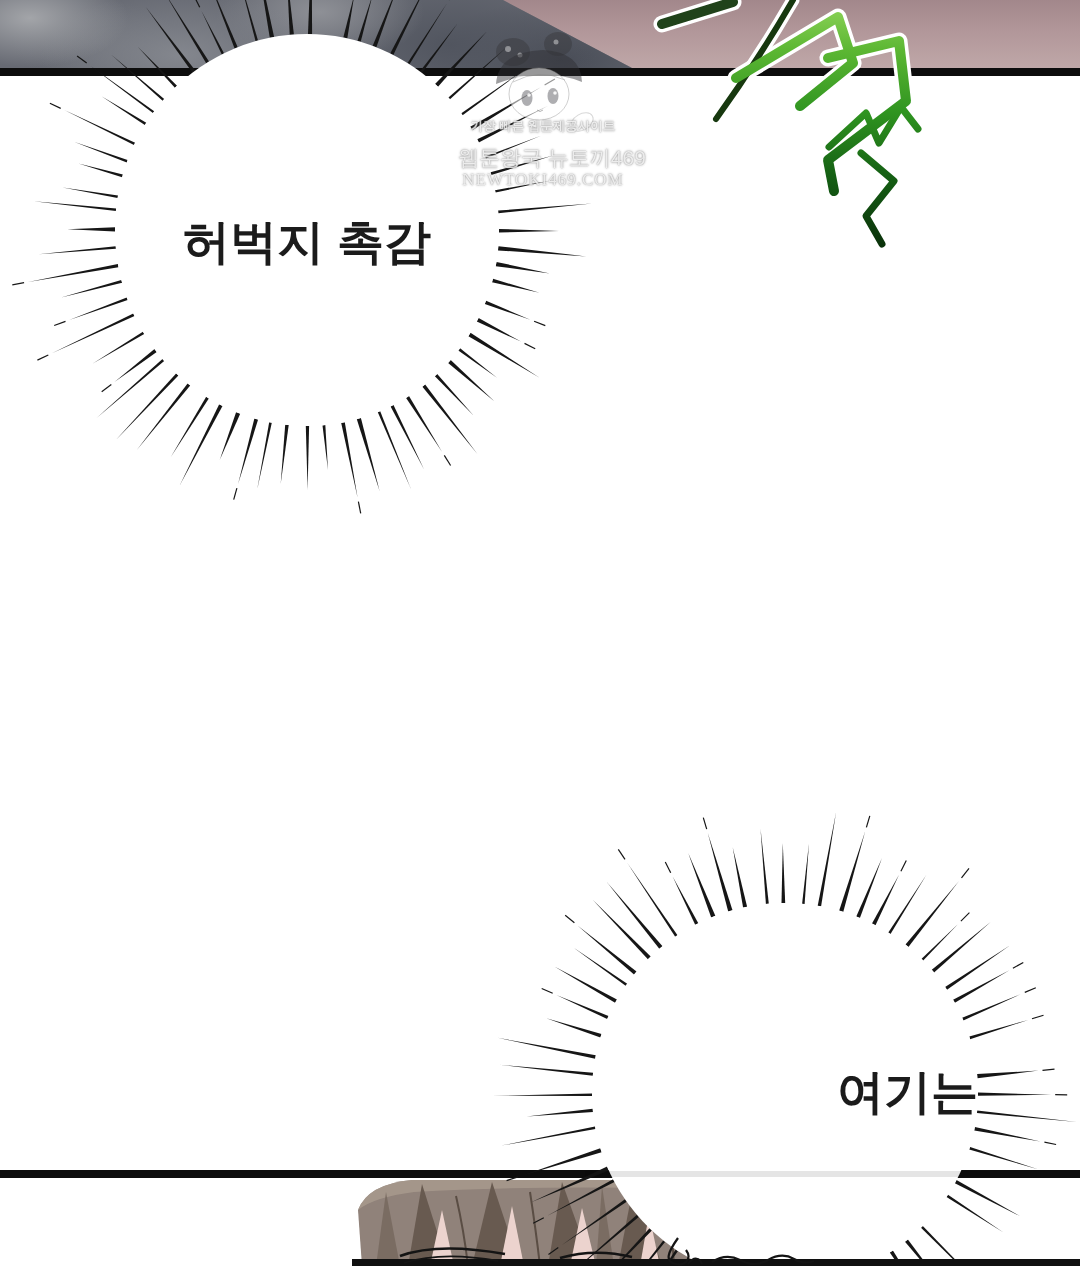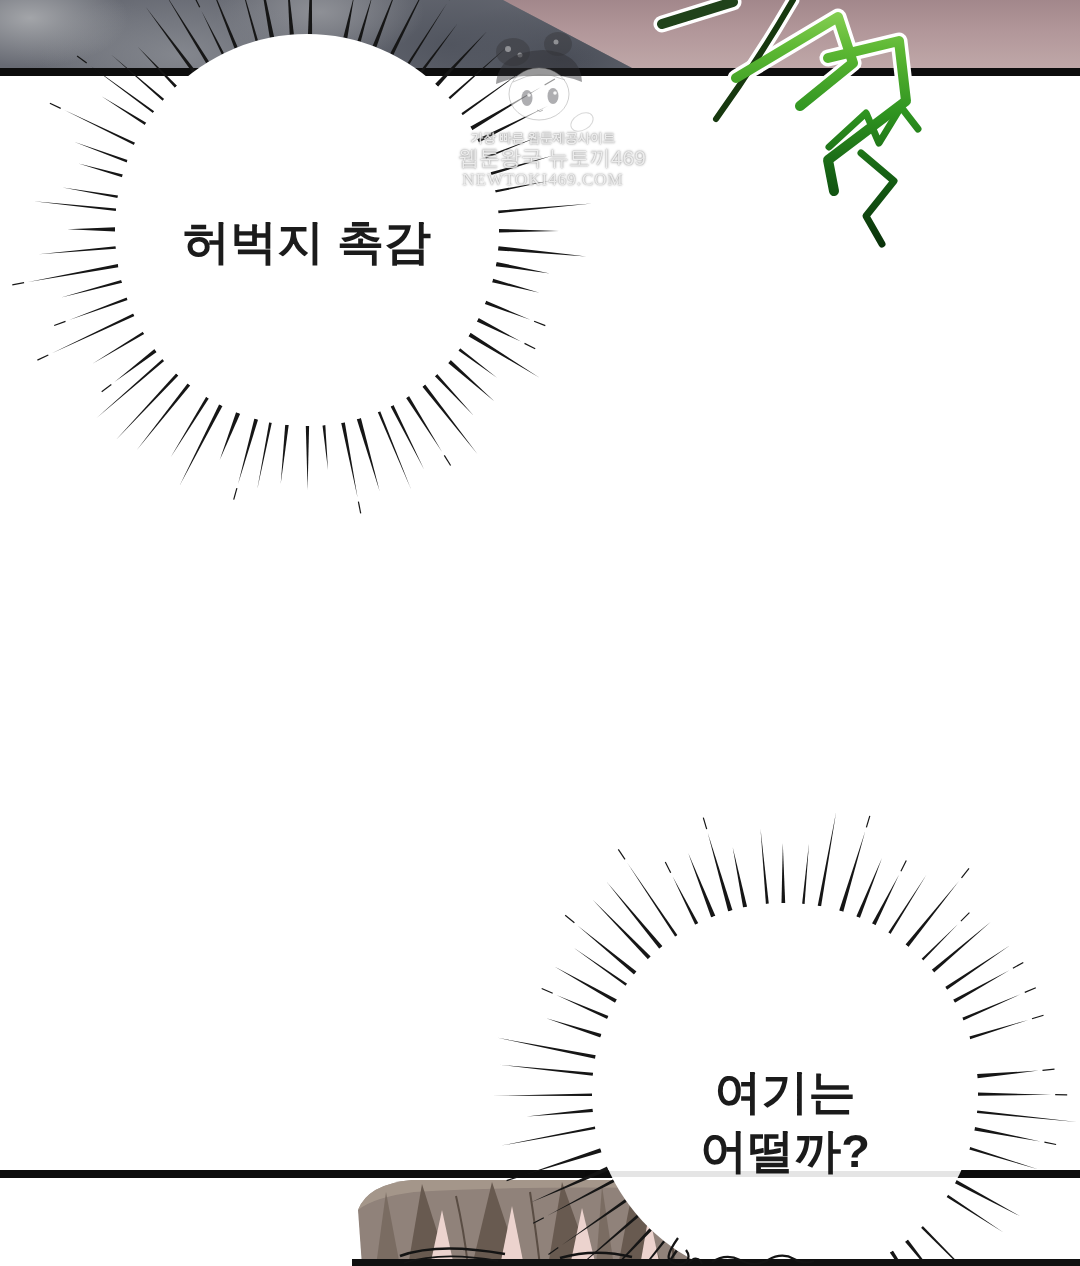--- a/index.html
+++ b/index.html
@@ -25,35 +25,35 @@
       radial-gradient(120px 60px at 95px 42px, #6f727a, transparent 70%),
       radial-gradient(180px 80px at 560px 60px, #474b55, transparent 75%),
       #676a73;}
   .strip-border{left:0; top:68px; width:1080px; height:8px; background:#0d0d0d;}
 
   
   .bubble-text{
     text-align:center; color:#1b1b1b; font-size:47px; line-height:59px;
     font-weight:600; letter-spacing:0px; white-space:nowrap;margin-top:36px;}
   .bt1{left:115px; top:176px; width:384px;}
-  .bt2{left:592px; top:1026px; width:386px;}
+  .bt2{left:592px; top:1026px; width:386px;text-align:right;}
 
   
   .bottom-strip{left:0; top:1170px; width:1080px; height:96px;}
   .bottom-border{left:0; top:0; width:1080px; height:8px; background:#0d0d0d;}
   .hair-svg{left:352px; top:6px; width:344px; height:90px; position:absolute;}
   .faint-line{left:585px; top:1171px; width:405px; height:6px; background:rgba(0,0,0,0.10);}
   .bottom-edge-line{left:352px; top:1259px; width:728px; height:7px; background:#101010;}
 
   
   .watermark{left:458px; top:22px; width:170px; height:176px; z-index:9; opacity:.92;}
   .wm-text{position:absolute; width:100%; text-align:center;
     color:rgba(255,255,255,.82);
     text-shadow:0 0 1.5px rgba(105,105,105,.95), 0 0 3px rgba(130,130,130,.45);}
-  .wm-tagline{top:108px; font-size:12.5px; font-weight:700; white-space:nowrap;}
+  .wm-tagline{top:96px; font-size:12.5px; font-weight:700; white-space:nowrap;}
   .wm-site{top:122px; font-size:21px; font-weight:400; white-space:nowrap;}
   .wm-url{top:148px; font-size:17px; font-family:"Liberation Serif", serif; letter-spacing:1px; white-space:nowrap;}
 </style>
 </head>
 <body>
 
 <div id="canvas">
 
   <div class="abs top-strip">
     <div class="abs pink-bg"></div>
@@ -287,21 +287,20 @@
         <line x1="1024.8" y1="992.4" x2="1035.8" y2="987.7" stroke="#161616" stroke-width="1.2"></line>
         <polygon points="970.1,1039.3 969.3,1036.5 1028.2,1019.9" fill="#161616"></polygon>
         <line x1="1032.0" y1="1018.8" x2="1043.5" y2="1015.2" stroke="#161616" stroke-width="1.2"></line>
         <polygon points="977.4,1078.2 977.1,1074.1 1038.5,1070.6" fill="#161616"></polygon>
         <line x1="1042.5" y1="1070.3" x2="1054.5" y2="1069.2" stroke="#161616" stroke-width="1.2"></line>
       </g>
     <ellipse cx="785" cy="1093" rx="193" ry="190" fill="#ffffff"></ellipse>
   </svg>
   <div class="abs bubble-text bt2">
     <div>여기는</div>
-    <div>어떨까?</div>
   </div>
 
   <div class="abs faint-line"></div>
   <div class="abs bottom-edge-line"></div>
 
   <svg class="overlay">
     <g fill="none" stroke="#141414">
       <path d="M400,1256 Q438,1242 505,1254" stroke-width="2.6"></path>
       <path d="M404,1263 Q442,1251 498,1261" stroke-width="1.8"></path>
       <path d="M560,1258 Q595,1248 632,1257" stroke-width="2.6"></path>

